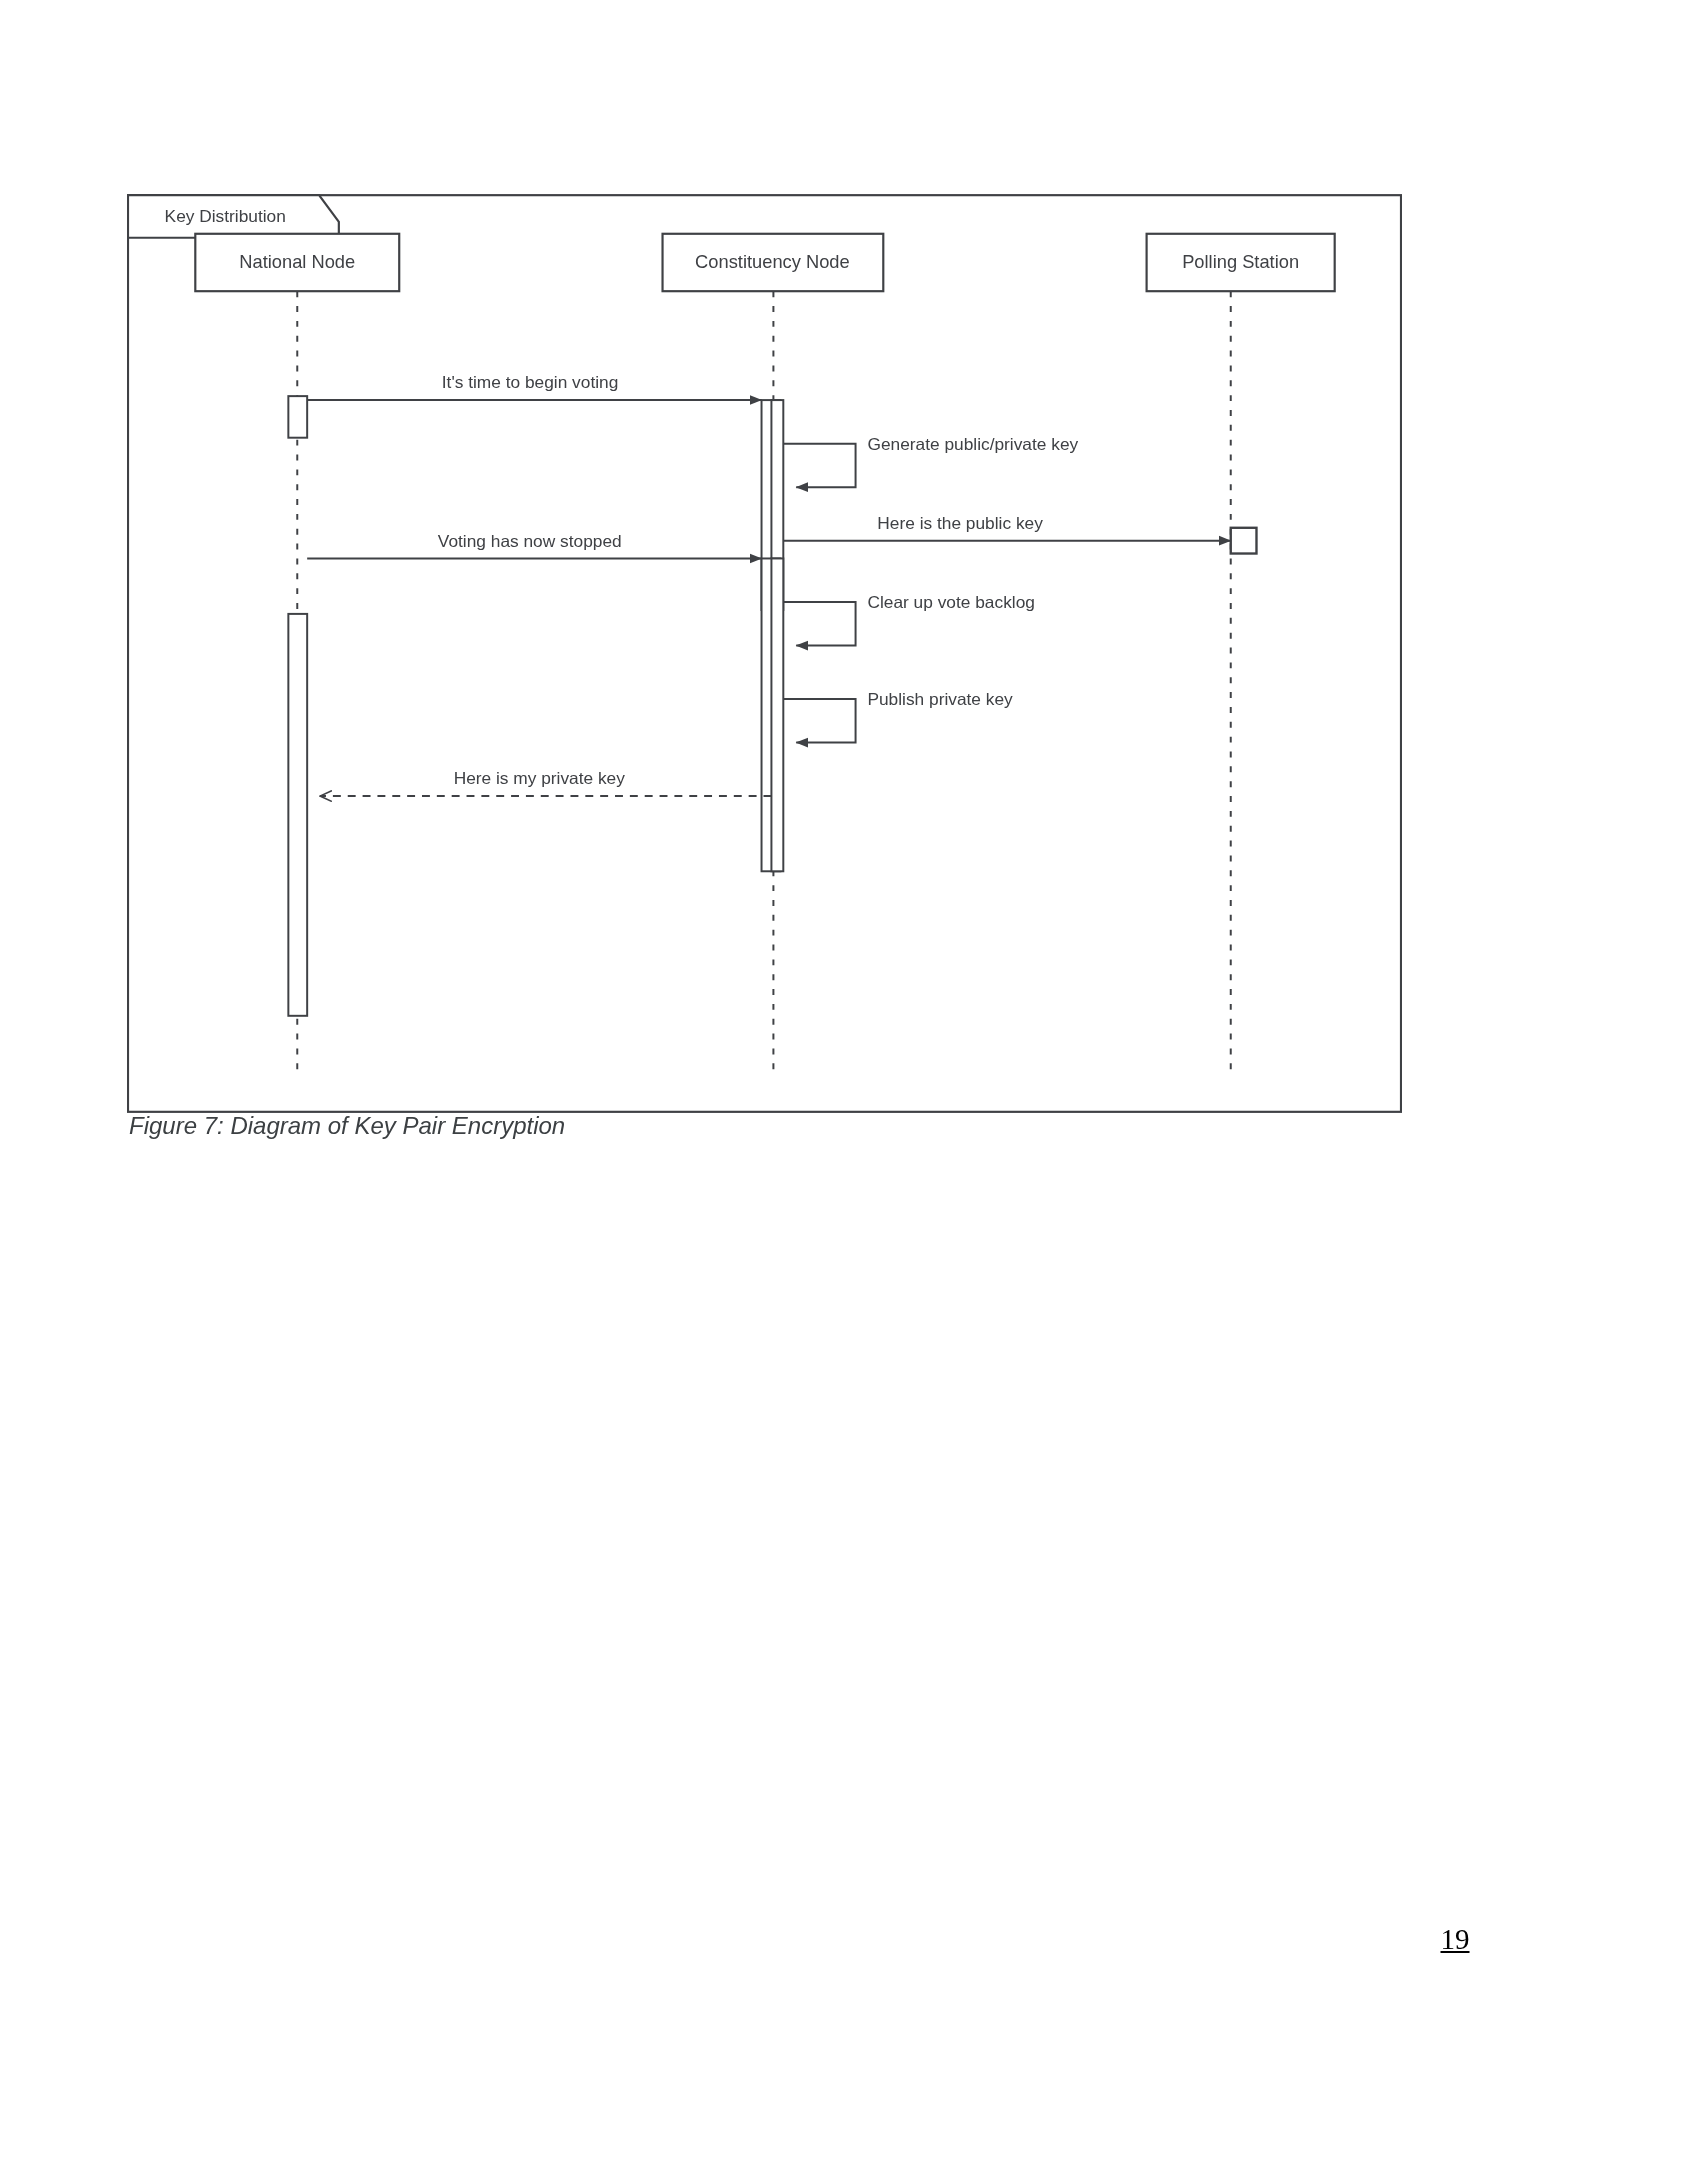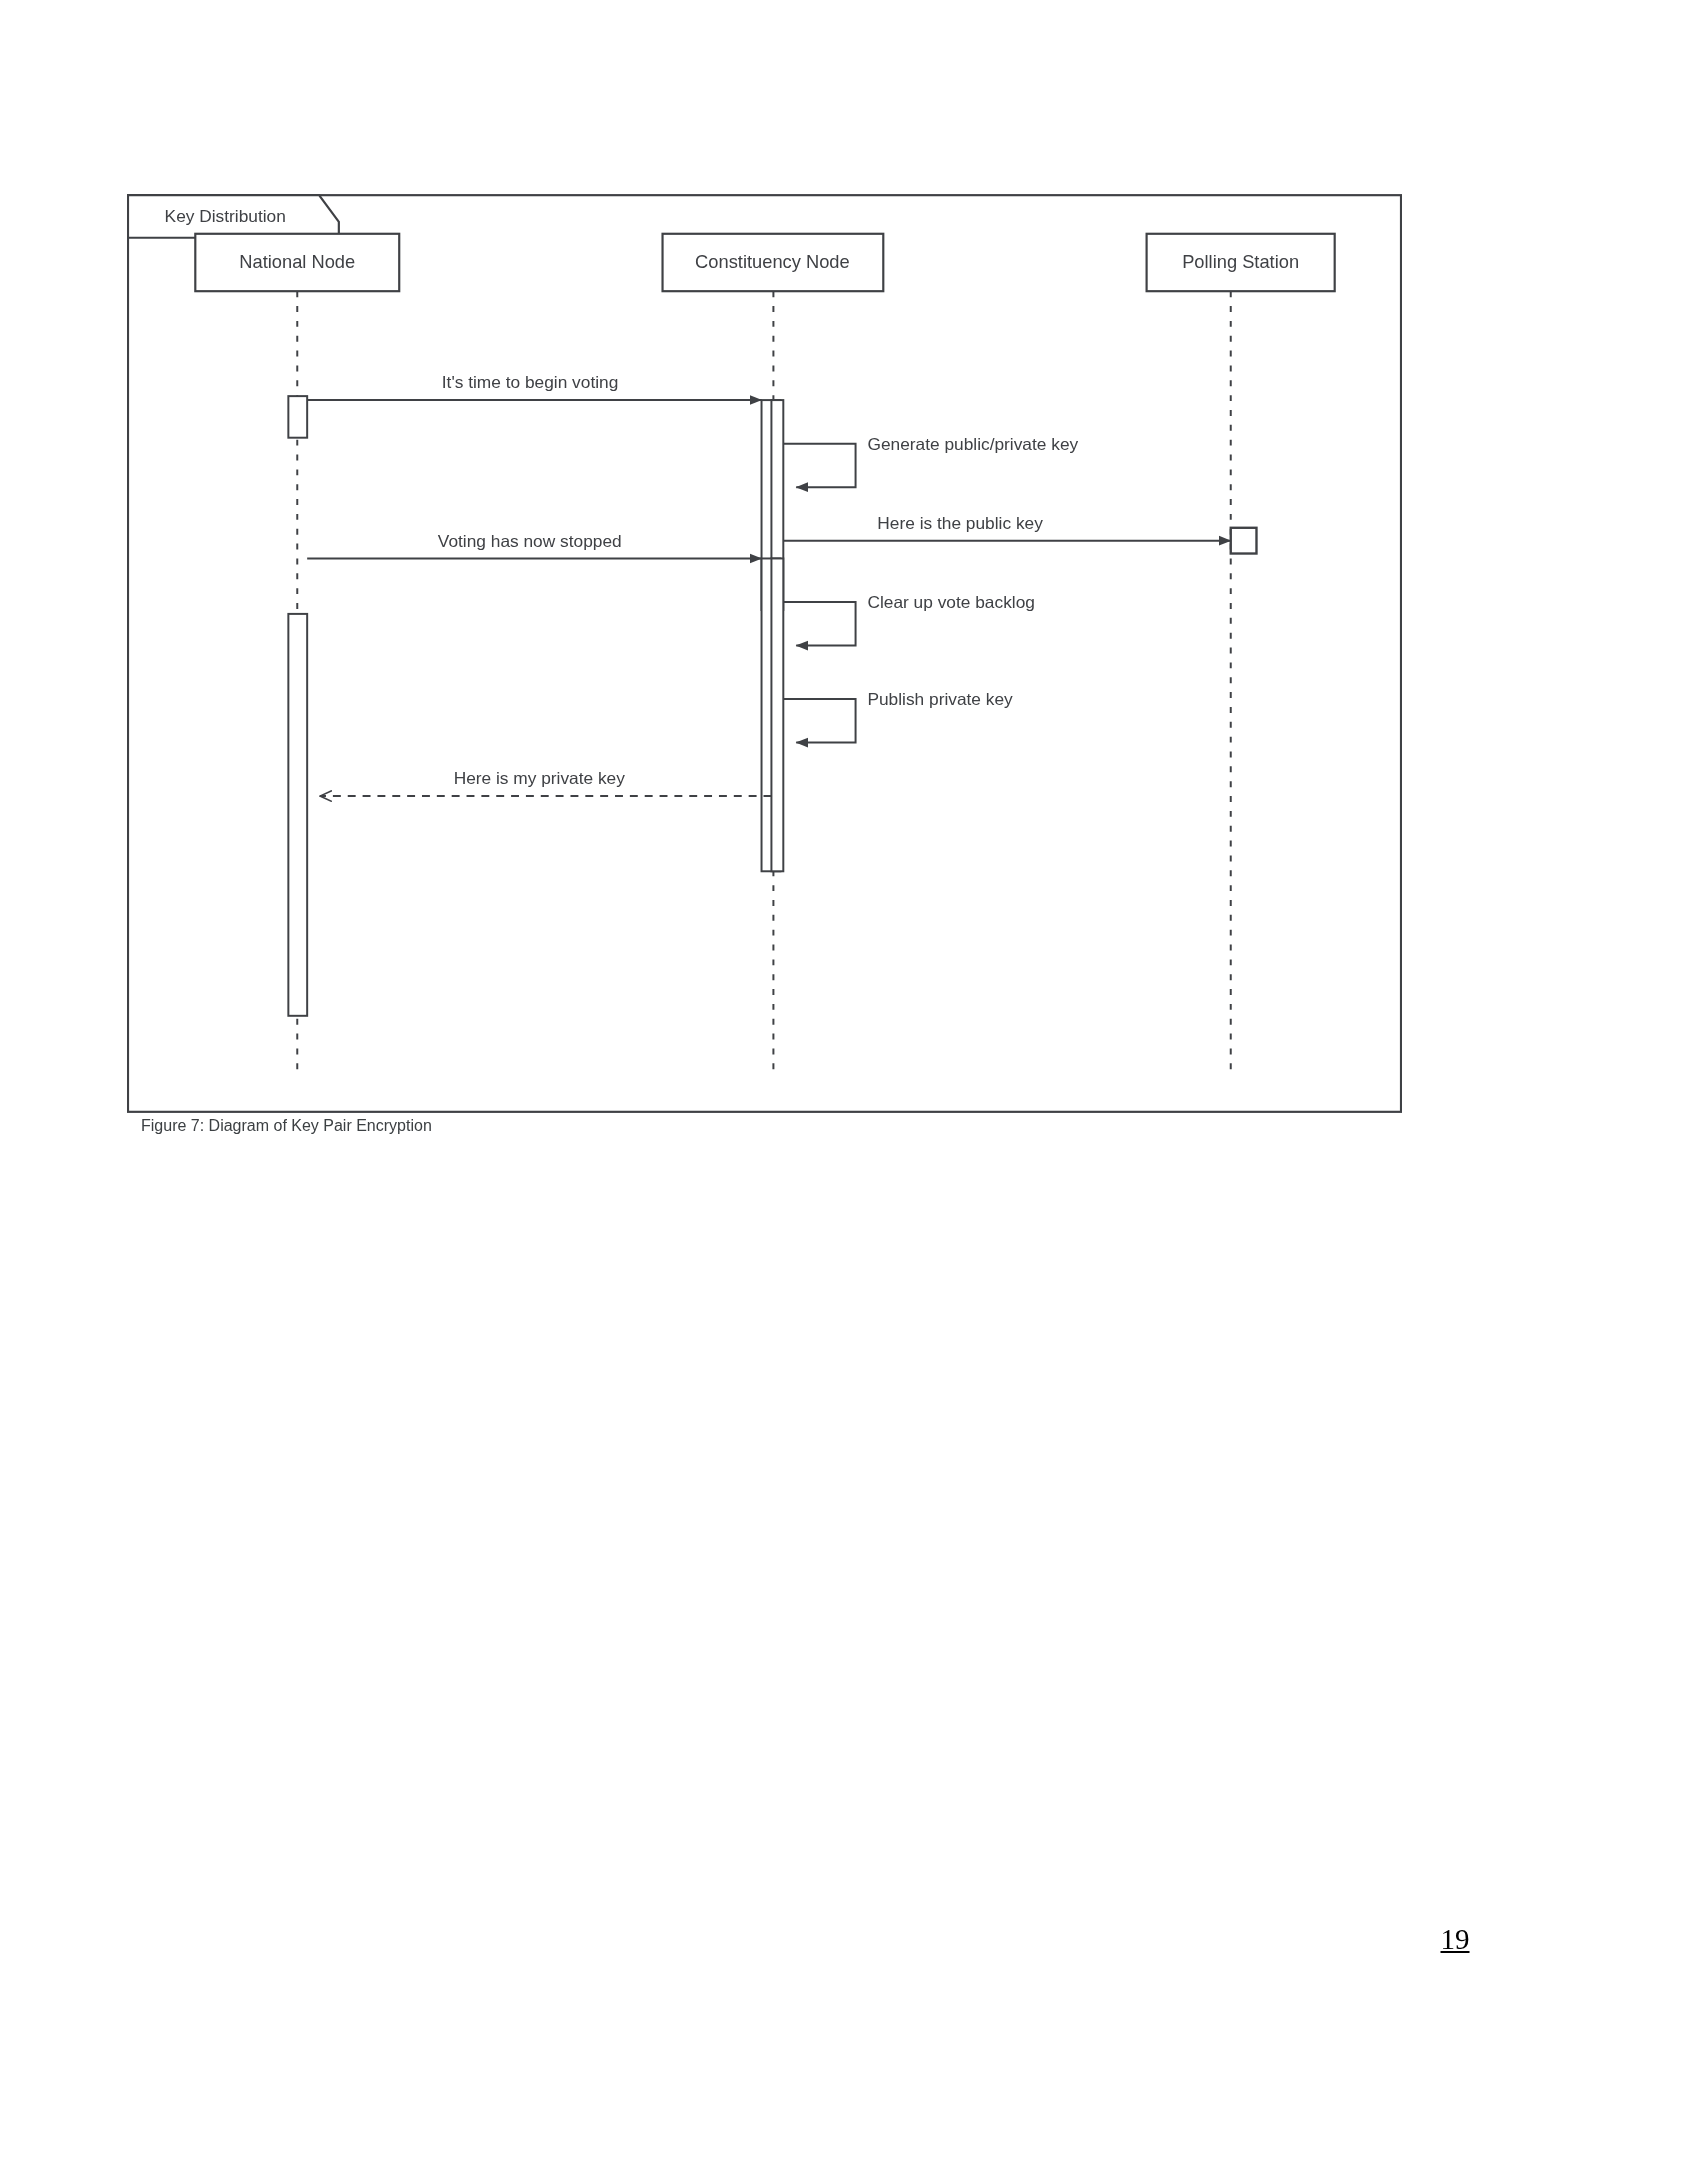--- a/index.html
+++ b/index.html
@@ -40,25 +40,25 @@
     height: 919px;
   }
 
   
   #figure-caption {
     position: absolute;
     left: 129px;
     top: 1111px;
     width: 891px;
     font-family: "Liberation Sans", sans-serif;
-    font-size: 16px;
+    font-style: italic;
+    font-size: 24px;
     line-height: 30px;
     color: #3c4043;
     white-space: nowrap;
-    margin-left: 12px;
   }
 
   
   #page-number {
     position: absolute;
     left: 1366px;
     top: 1923px;
     width: 178px;
     text-align: center;
     font-family: "Liberation Serif", serif;

